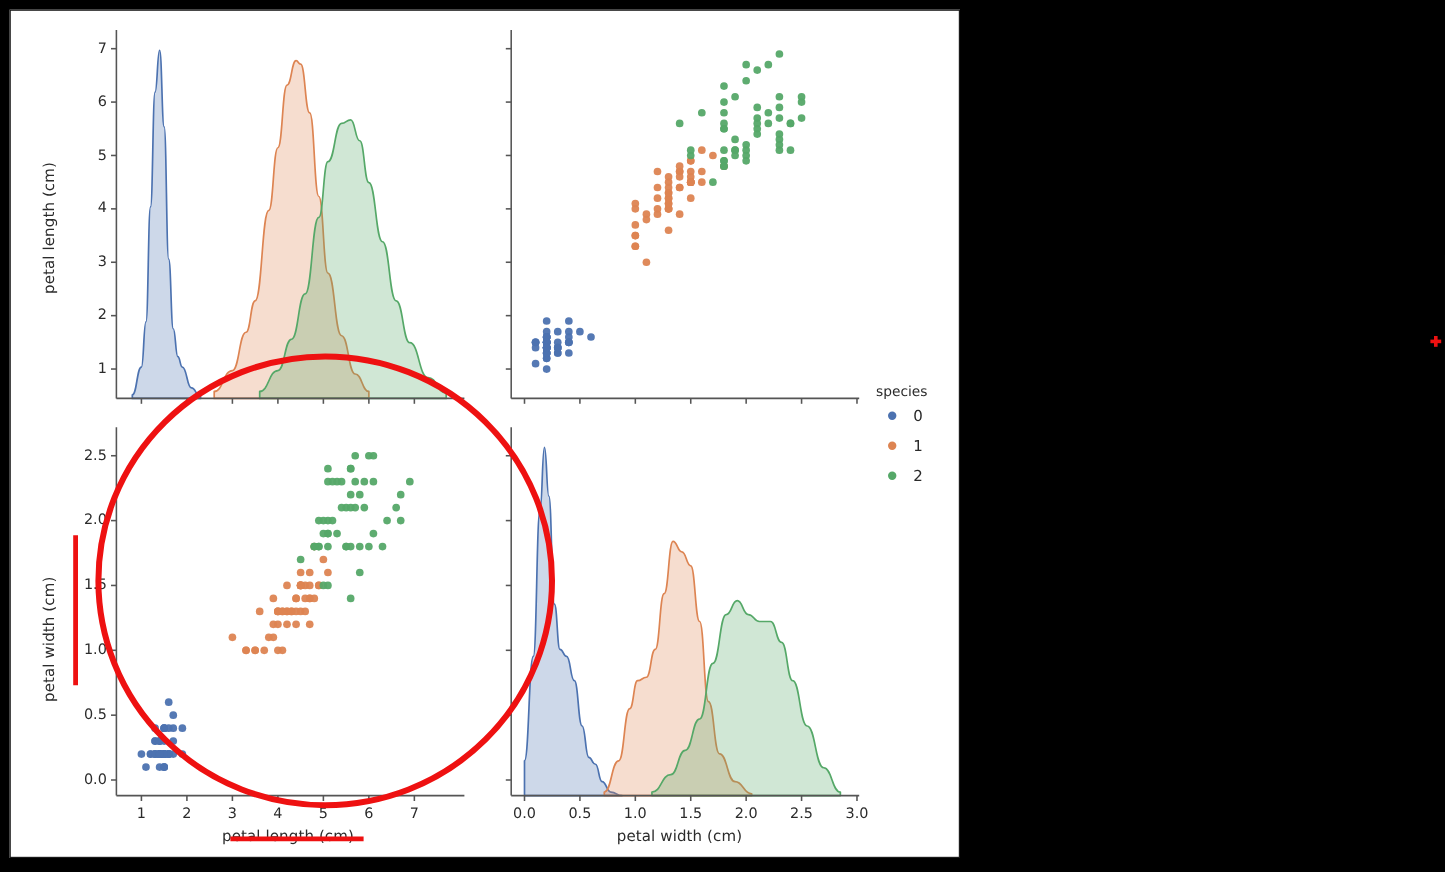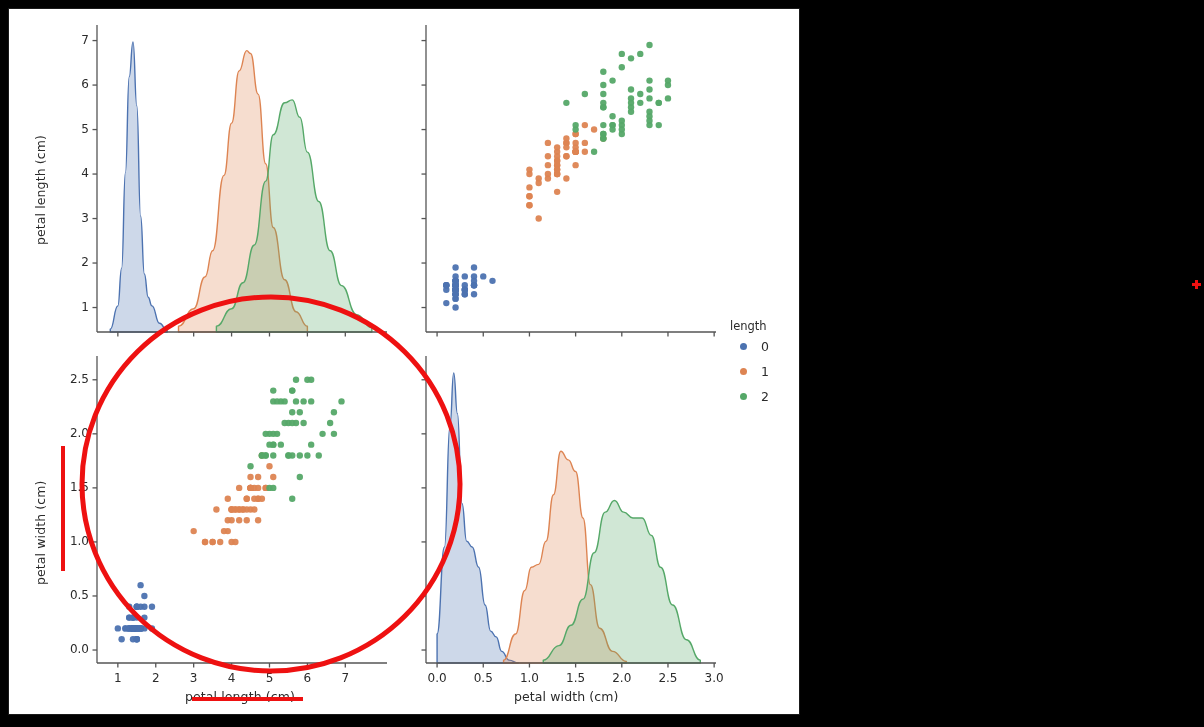--- a/index.html
+++ b/index.html
@@ -490,21 +490,21 @@
           <div class="tick-label" style="left: 80px; top: 362.782px; transform: translateX(-100%);">2.5</div>
           <div class="tick-label" style="left: 428.083px; top: 662px; transform: translateX(-50%);">0.0</div>
           <div class="tick-label" style="left: 474.261px; top: 662px; transform: translateX(-50%);">0.5</div>
           <div class="tick-label" style="left: 520.439px; top: 662px; transform: translateX(-50%);">1.0</div>
           <div class="tick-label" style="left: 566.618px; top: 662px; transform: translateX(-50%);">1.5</div>
           <div class="tick-label" style="left: 612.796px; top: 662px; transform: translateX(-50%);">2.0</div>
           <div class="tick-label" style="left: 658.975px; top: 662px; transform: translateX(-50%);">2.5</div>
           <div class="tick-label" style="left: 705.153px; top: 662px; transform: translateX(-50%);">3.0</div>
         </div>
 
-      <div class="legend-title" style="left:721px; top:310px;">length</div>
+      <div class="legend-title" style="left:721px; top:310px;">species</div>
       <div id="legend-rows">
           <div class="legend-row" style="left: 731px; top: 330px;">
             <span class="legend-dot" style="background: rgb(76, 114, 176);"></span>
             <span>0</span>
           </div>
           <div class="legend-row" style="left: 731px; top: 355px;">
             <span class="legend-dot" style="background: rgb(221, 132, 82);"></span>
             <span>1</span>
           </div>
           <div class="legend-row" style="left: 731px; top: 380px;">

